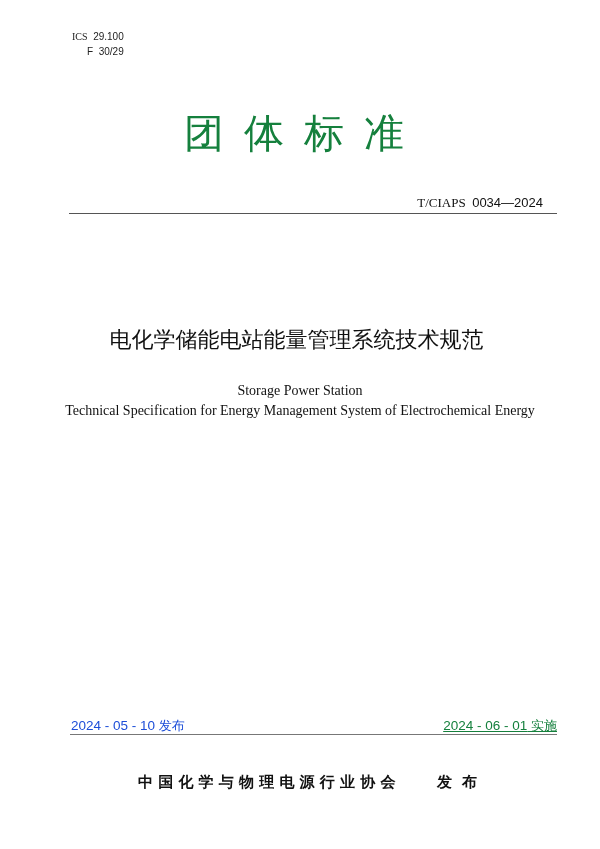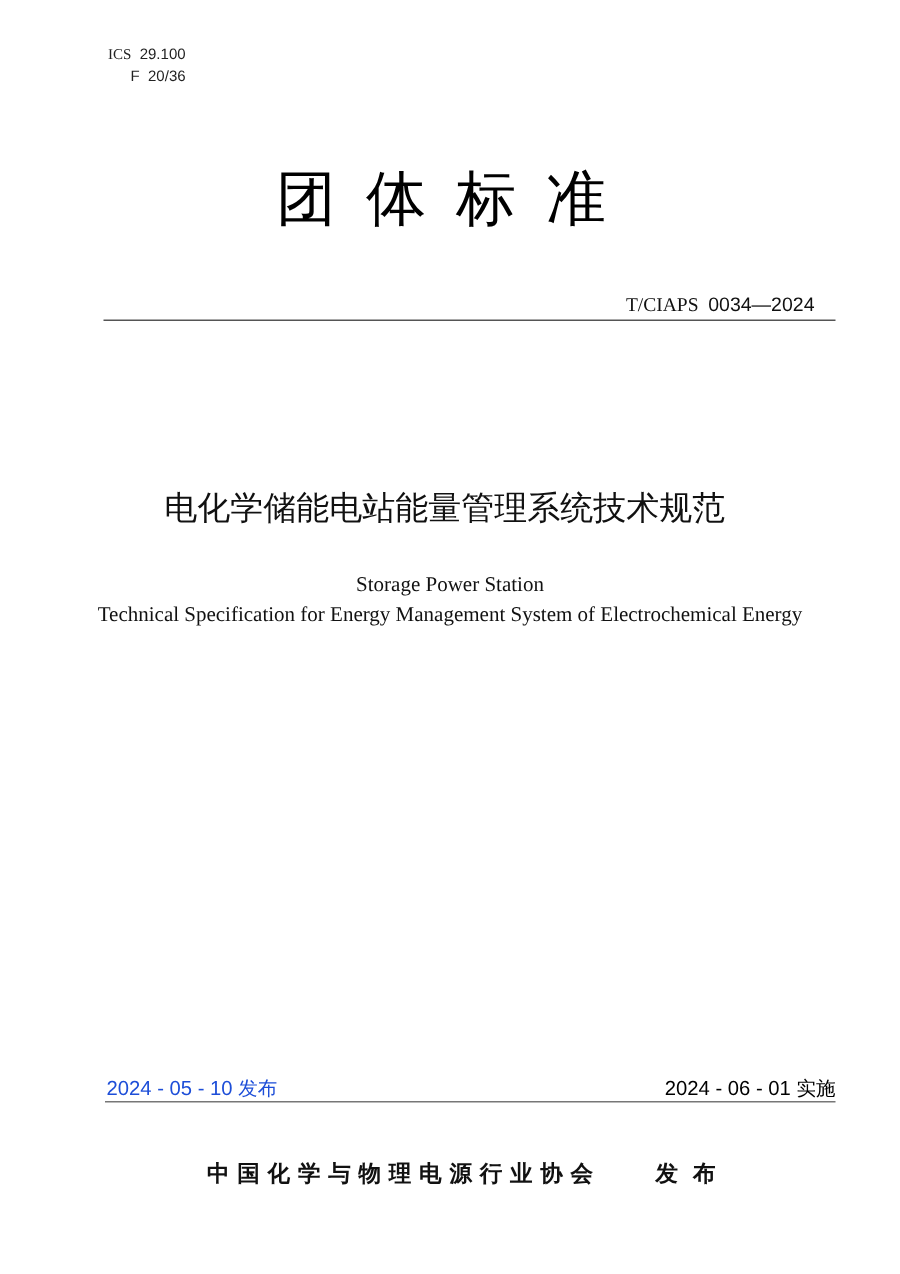--- a/index.html
+++ b/index.html
@@ -33,21 +33,21 @@
       width: 600px;
       top: 108px;
       text-align: center;
       font-family: "DejaVu Sans", sans-serif;
       font-size: 40px;
       line-height: 50px;
       letter-spacing: 20px;
       padding-left: 8px;
       box-sizing: border-box;
       font-weight: 400;
-      color: #000000;
+      color: #15803d;
     }
     .doc-code {
       right: 57px;
       top: 164px;
       font-family: "Liberation Serif", serif;
       font-size: 13px;
       line-height: 16px;
       color: #111;
       margin-top: 31px;
     }
@@ -91,21 +91,22 @@
       font-size: 13.5px;
       line-height: 16px;
       color: #1d4ed8;
     }
     .date-effective {
       right: 43px;
       top: 718px;
       font-family: "Liberation Sans", sans-serif;
       font-size: 13.5px;
       line-height: 16px;
-      color: #000000;
+      color: #15803d;
+      text-decoration: underline;
     }
     .date-publish .zh, .date-effective .zh {
       font-family: "DejaVu Sans", sans-serif;
       font-size: 13px;
     }
     .rule-bottom {
       left: 70px;
       width: 487px;
       top: 734px;
       height: 0;
@@ -131,21 +132,21 @@
 </head>
 <body>
 
 <div class="abs classification">
   <div>
     <span class="ics-label">ICS</span>&nbsp;
     <span>29.100</span>
   </div>
   <div>
     <span>F</span>&nbsp;
-    <span>20/36</span>
+    <span>30/29</span>
   </div>
 </div>
 
 <div class="abs doc-type">团体标准</div>
 
 <div class="abs doc-code">
   <span>T/CIAPS</span>&nbsp;
   <span class="num">0034—2024</span>
 </div>
 

